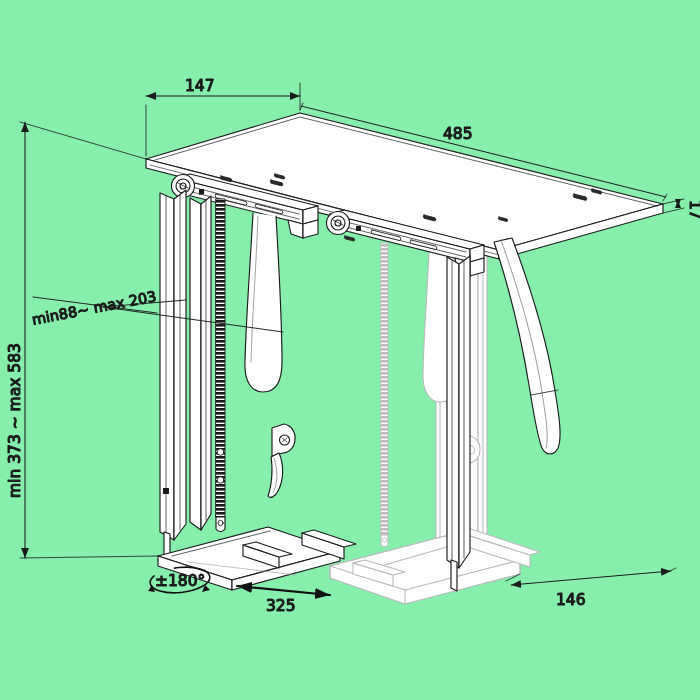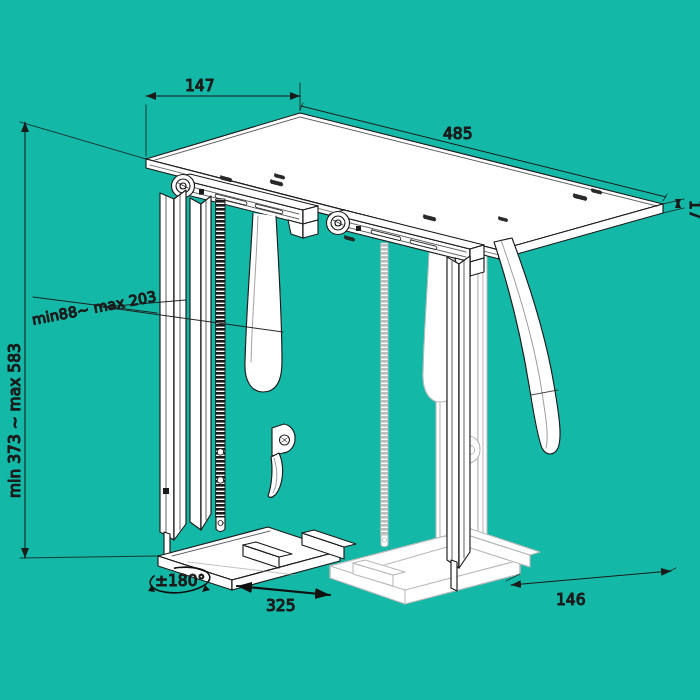--- a/index.html
+++ b/index.html
@@ -1,19 +1,19 @@
 <!DOCTYPE html>
 <html><head>
 <meta charset="utf-8">
 <title>CPU Holder Technical Drawing</title>
 <style>
   html,body{margin:0;padding:0;background:#ffffff;}
   body{width:700px;height:700px;overflow:hidden;
        font-family:"DejaVu Sans","Liberation Sans",sans-serif;}
-  #stage{position:relative;width:700px;height:700px;background:#14b8a6;}
+  #stage{position:relative;width:700px;height:700px;background:#86efac;}
   svg{display:block;}
   .dimtext{font-family:"DejaVu Sans","Liberation Sans",sans-serif;
            font-size:15.5px;fill:#1b1b1b;}
   .dimtext-sm{font-size:14.5px;}
 </style>
 </head>
 <body>
 
 <div id="stage">
 <svg width="700" height="700" viewBox="0 0 700 700">

